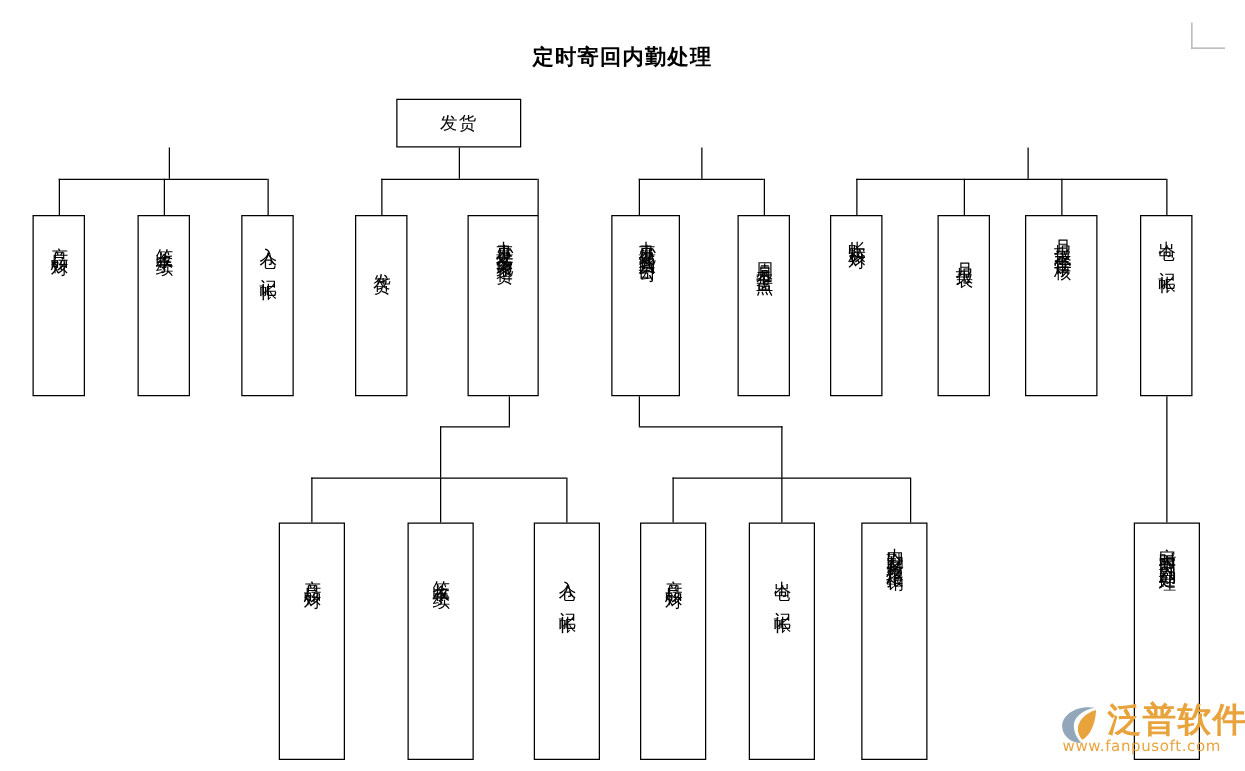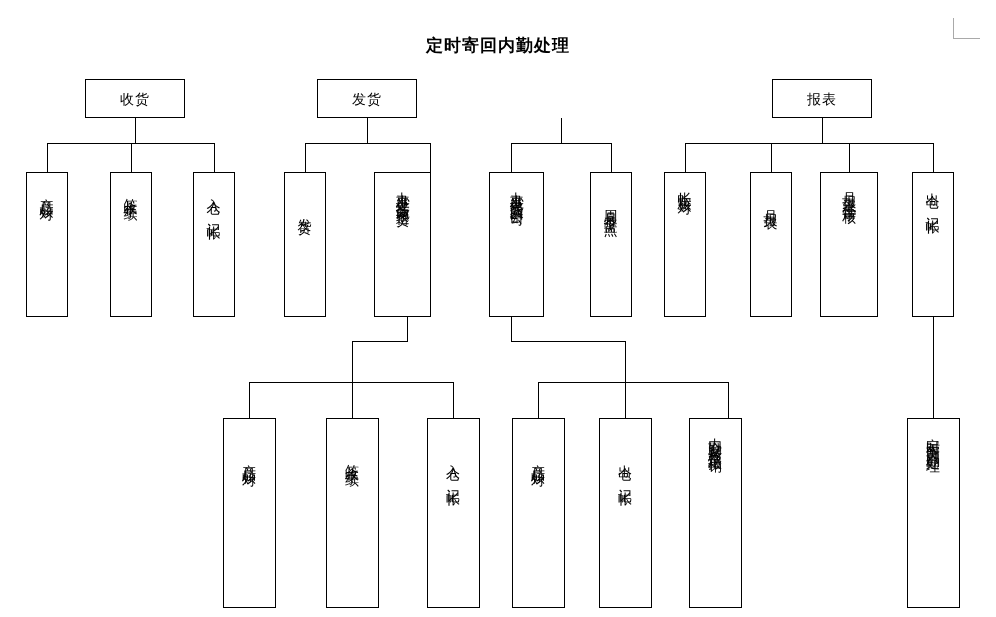--- a/index.html
+++ b/index.html
@@ -142,23 +142,20 @@
 </style>
 </head>
 <body>
 
 <div id="canvas">
 
   <div class="corner-mark" style="left:953px; top:18px; width:26px; height:20px;"></div>
 
   <div class="chart-title">定时寄回内勤处理</div>
 
-  <div class="node horiz" style="left:85px; top:79px; width:100px; height:39px;">
-    <span class="node-text">收货</span>
-  </div>
 
   <div class="ln-v" style="left:135px; top:118px; height:25px;"></div>
 
   <div class="ln-h" style="left:47px; top:143px; width:167px;"></div>
 
   <div class="ln-v" style="left:47px; top:143px; height:29px;"></div>
   <div class="ln-v" style="left:131px; top:143px; height:29px;"></div>
   <div class="ln-v" style="left:214px; top:143px; height:29px;"></div>
 
   <div class="node vert" style="left:26px; top:172px; width:42px; height:145px;">
@@ -191,23 +188,20 @@
   <div class="ln-v" style="left:511px; top:143px; height:29px;"></div>
   <div class="ln-v" style="left:611px; top:143px; height:29px;"></div>
 
   <div class="node vert2" style="left:489px; top:172px; width:55px; height:145px;">
     <span class="node-text">办事处退货回公司</span>
   </div>
   <div class="node vert pad-lg" style="left:590px; top:172px; width:42px; height:145px;">
     <span class="node-text">周月季盘点</span>
   </div>
 
-  <div class="node horiz" style="left:772px; top:79px; width:100px; height:39px;">
-    <span class="node-text">报表</span>
-  </div>
   <div class="ln-v" style="left:822px; top:118px; height:25px;"></div>
   <div class="ln-h" style="left:685px; top:143px; width:248px;"></div>
   <div class="ln-v" style="left:685px; top:143px; height:29px;"></div>
   <div class="ln-v" style="left:771px; top:143px; height:29px;"></div>
   <div class="ln-v" style="left:849px; top:143px; height:29px;"></div>
   <div class="ln-v" style="left:933px; top:143px; height:29px;"></div>
 
   <div class="node vert pad-sm" style="left:664px; top:172px; width:42px; height:145px;">
     <span class="node-text">帐实核对</span>
   </div>
@@ -257,14 +251,22 @@
   <div class="node vert pad-sm" style="left:689px; top:418px; width:53px; height:190px;">
     <span class="node-text">内勤财务核定报销</span>
   </div>
 
   <div class="ln-v" style="left:933px; top:317px; height:101px;"></div>
 
   <div class="node vert pad-sm" style="left:907px; top:418px; width:53px; height:190px;">
     <span class="node-text">定时寄回内勤处理</span>
   </div>
 
+  <div class="watermark" style="left:848px; top:558px; width:148px; height:52px;">
+    <svg class="wm-logo" viewBox="0 0 40 40" xmlns="http://www.w3.org/2000/svg">
+      <path d="M33 5 C14 2 2 13 2 22 C2 31 10 38 20 38 C16 33 13 28 13 22 C13 14 21 7 33 5 Z" fill="#93a7bb"></path>
+      <path d="M34 7 C24 10 18 16 17 23 C16.4 27.5 18 32 21 35 C28 31 33 22 34 7 Z" fill="#e8a33d"></path>
+    </svg>
+    <div class="wm-brand">泛普软件</div>
+    <div class="wm-url">www.fanpusoft.com</div>
+  </div>
 
 </div>
 
 </body></html>

